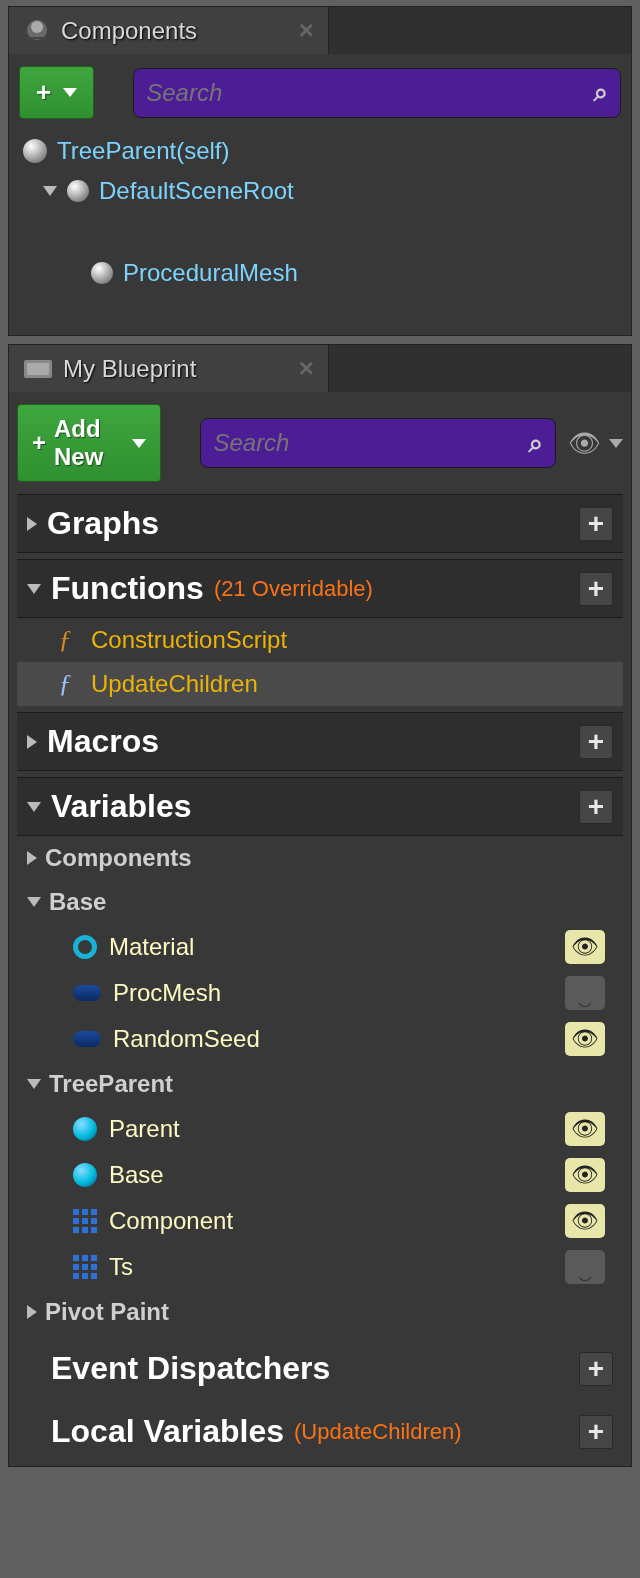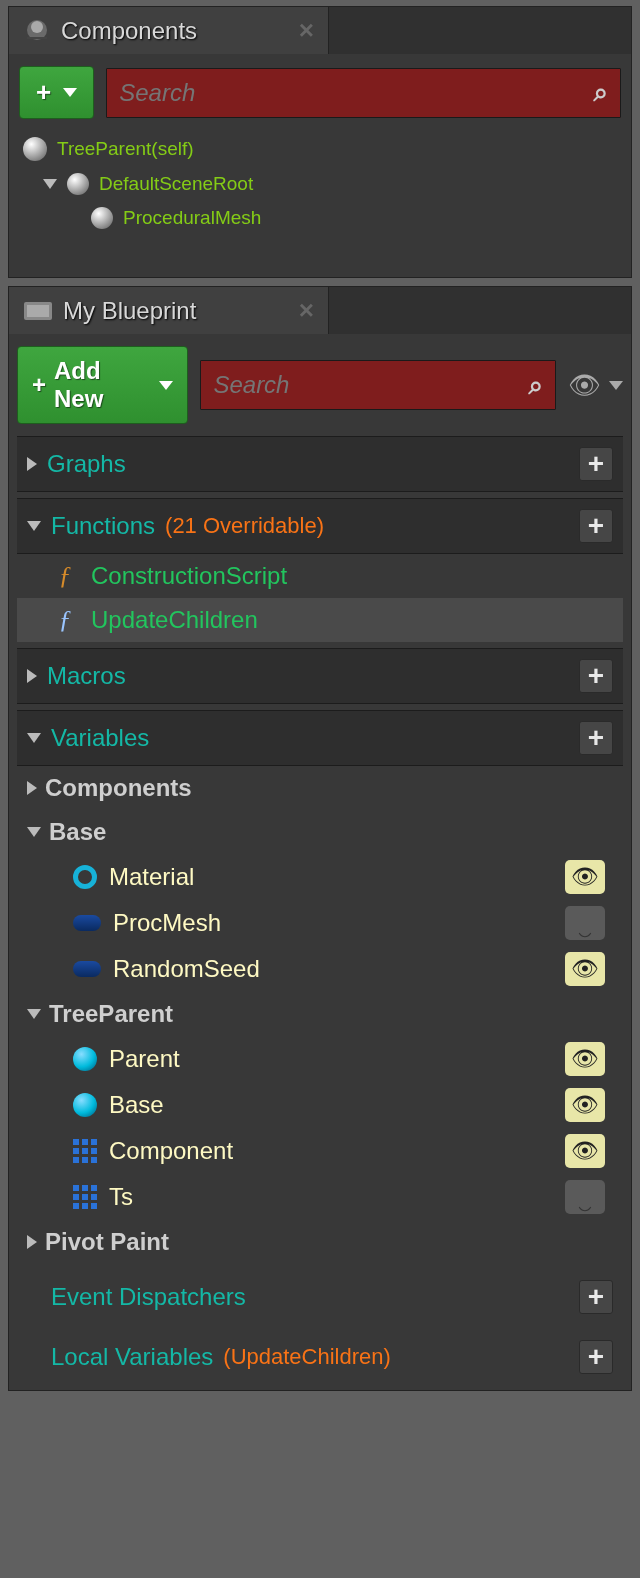--- a/index.html
+++ b/index.html
@@ -64,27 +64,28 @@
   }
   .dd-caret {
     width: 0; height: 0;
     border-left: 7px solid transparent;
     border-right: 7px solid transparent;
     border-top: 9px solid #fff;
     margin-left: 4px;
   }
   .search-box {
     flex: 1;
-    background: #7f1d1d;
+    background: #4c1d95;
     border: 1px solid #1a1a1a;
-    border-radius: 1px;
+    border-radius: 8px;
     display: flex;
     align-items: center;
     padding: 8px 12px;
     height: 50px;
+    margin-left: 27px;
   }
   .search-box input {
     flex: 1;
     background: transparent;
     border: none;
     color: #999;
     font-size: 24px;
     font-style: italic;
     outline: none;
   }
@@ -96,75 +97,75 @@
     color: #aaa;
     font-size: 26px;
   }
   .tree-row {
     display: flex;
     align-items: center;
     gap: 10px;
     padding: 6px 4px;
   }
   .indent-1 { padding-left: 24px; }
-  .indent-2 { padding-left: 72px; }
+  .indent-2 { padding-left: 72px; margin-top: 42px; }
   .tri {
     width: 0; height: 0;
     display: inline-block;
   }
   .tri-down {
     border-left: 7px solid transparent;
     border-right: 7px solid transparent;
     border-top: 10px solid #bbb;
   }
   .tri-right {
     border-top: 7px solid transparent;
     border-bottom: 7px solid transparent;
     border-left: 10px solid #bbb;
   }
   .sphere {
     width: 24px; height: 24px; border-radius: 50%;
     background: radial-gradient(circle at 35% 30%, #fff, #bbb 40%, #555);
     flex: 0 0 auto;
   }
-  .comp-label { color: #84cc16; font-size: 19px; text-align: right; }
+  .comp-label { color: #7dd3fc; font-size: 24px; text-align: right; }
   .section-h {
     background: #2e2e2e;
     border-top: 1px solid #1c1c1c;
     border-bottom: 1px solid #1c1c1c;
     display: flex;
     align-items: center;
     padding: 10px 10px;
     gap: 10px;
     margin-top: 6px;
   }
   .section-h .sec-label {
-    font-weight: normal;
-    color: #14b8a6;
-    font-size: 24px;
+    font-weight: bold;
+    color: #ffffff;
+    font-size: 32px;
   }
   .sec-sub { color: #f97316; font-size: 22px; font-weight: normal; }
   .plus-btn {
     margin-left: auto;
     background: #464646;
     color: #e8e8e8;
     border: 1px solid #2a2a2a;
     border-radius: 3px;
     width: 34px; height: 34px;
     display: flex; align-items: center; justify-content: center;
     font-size: 28px; font-weight: bold;
   }
   .item-row {
     display: flex;
     align-items: center;
     padding: 7px 14px 7px 34px;
     gap: 12px;
   }
   .item-row.sel { background: #4a4a4a; }
-  .item-label { color: #22c55e; font-size: 24px; }
+  .item-label { color: #eab308; font-size: 24px; }
   .cat-row {
     display: flex;
     align-items: center;
     padding: 8px 10px;
     gap: 8px;
   }
   .cat-row .cat-label { font-weight: bold; color: #cfcfcf; font-size: 24px; }
   .var-row {
     display: flex;
     align-items: center;

